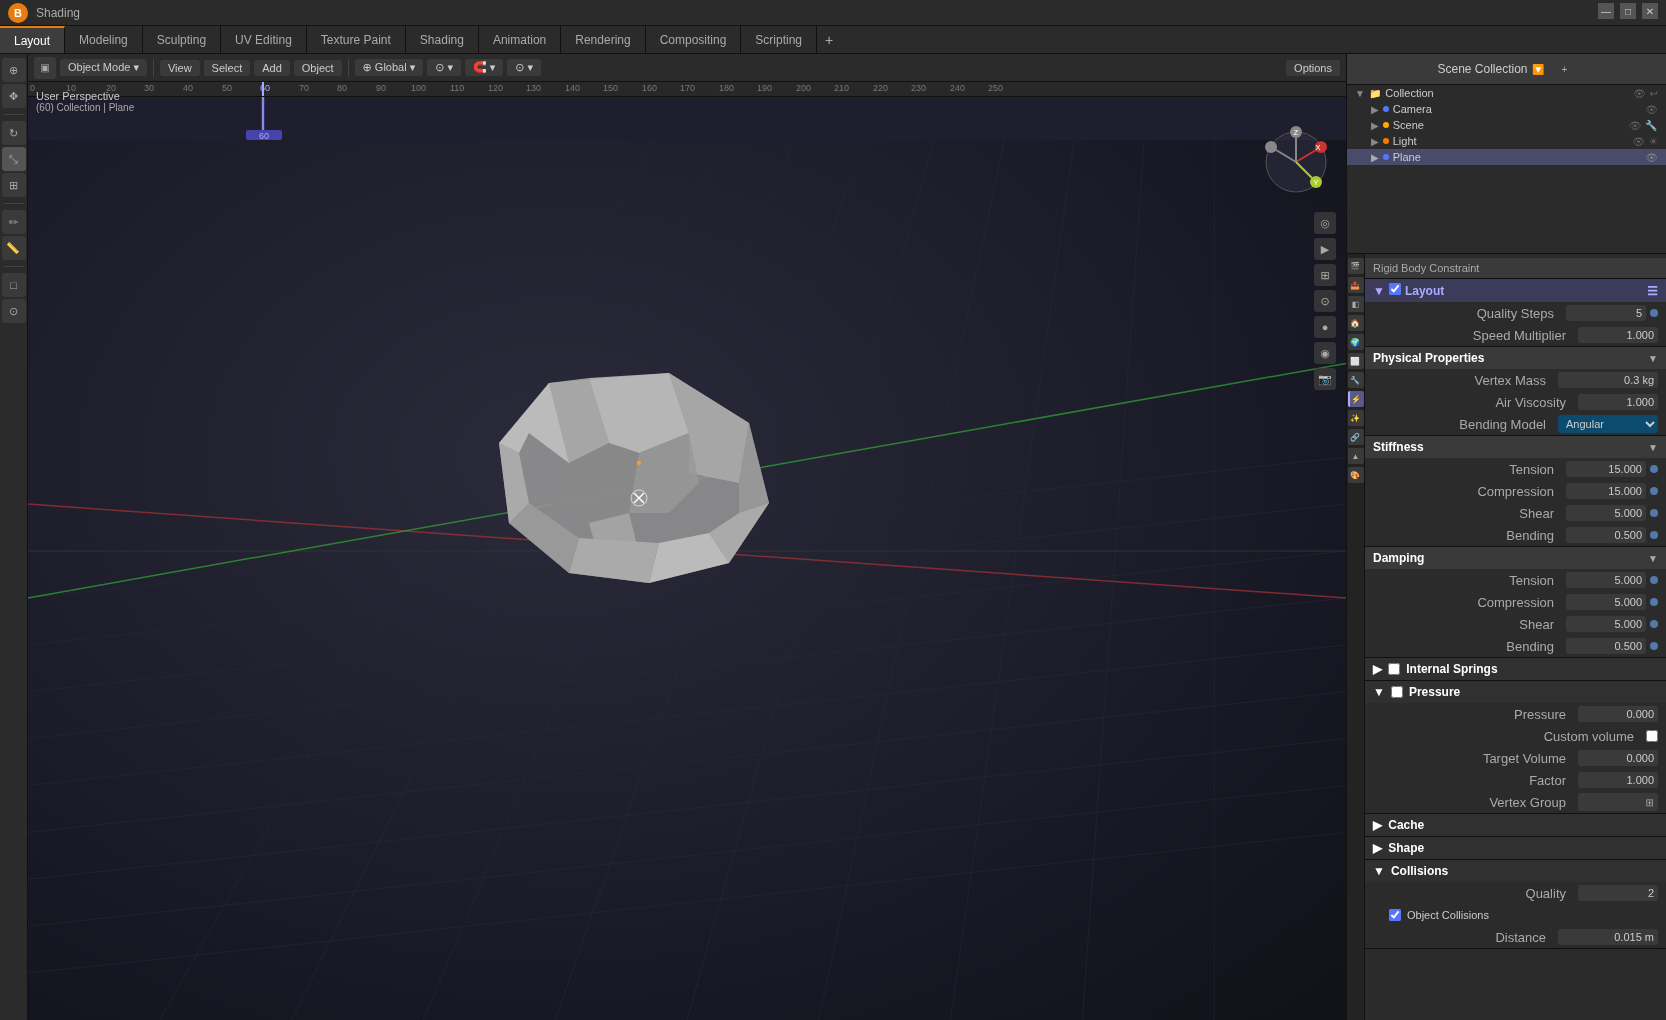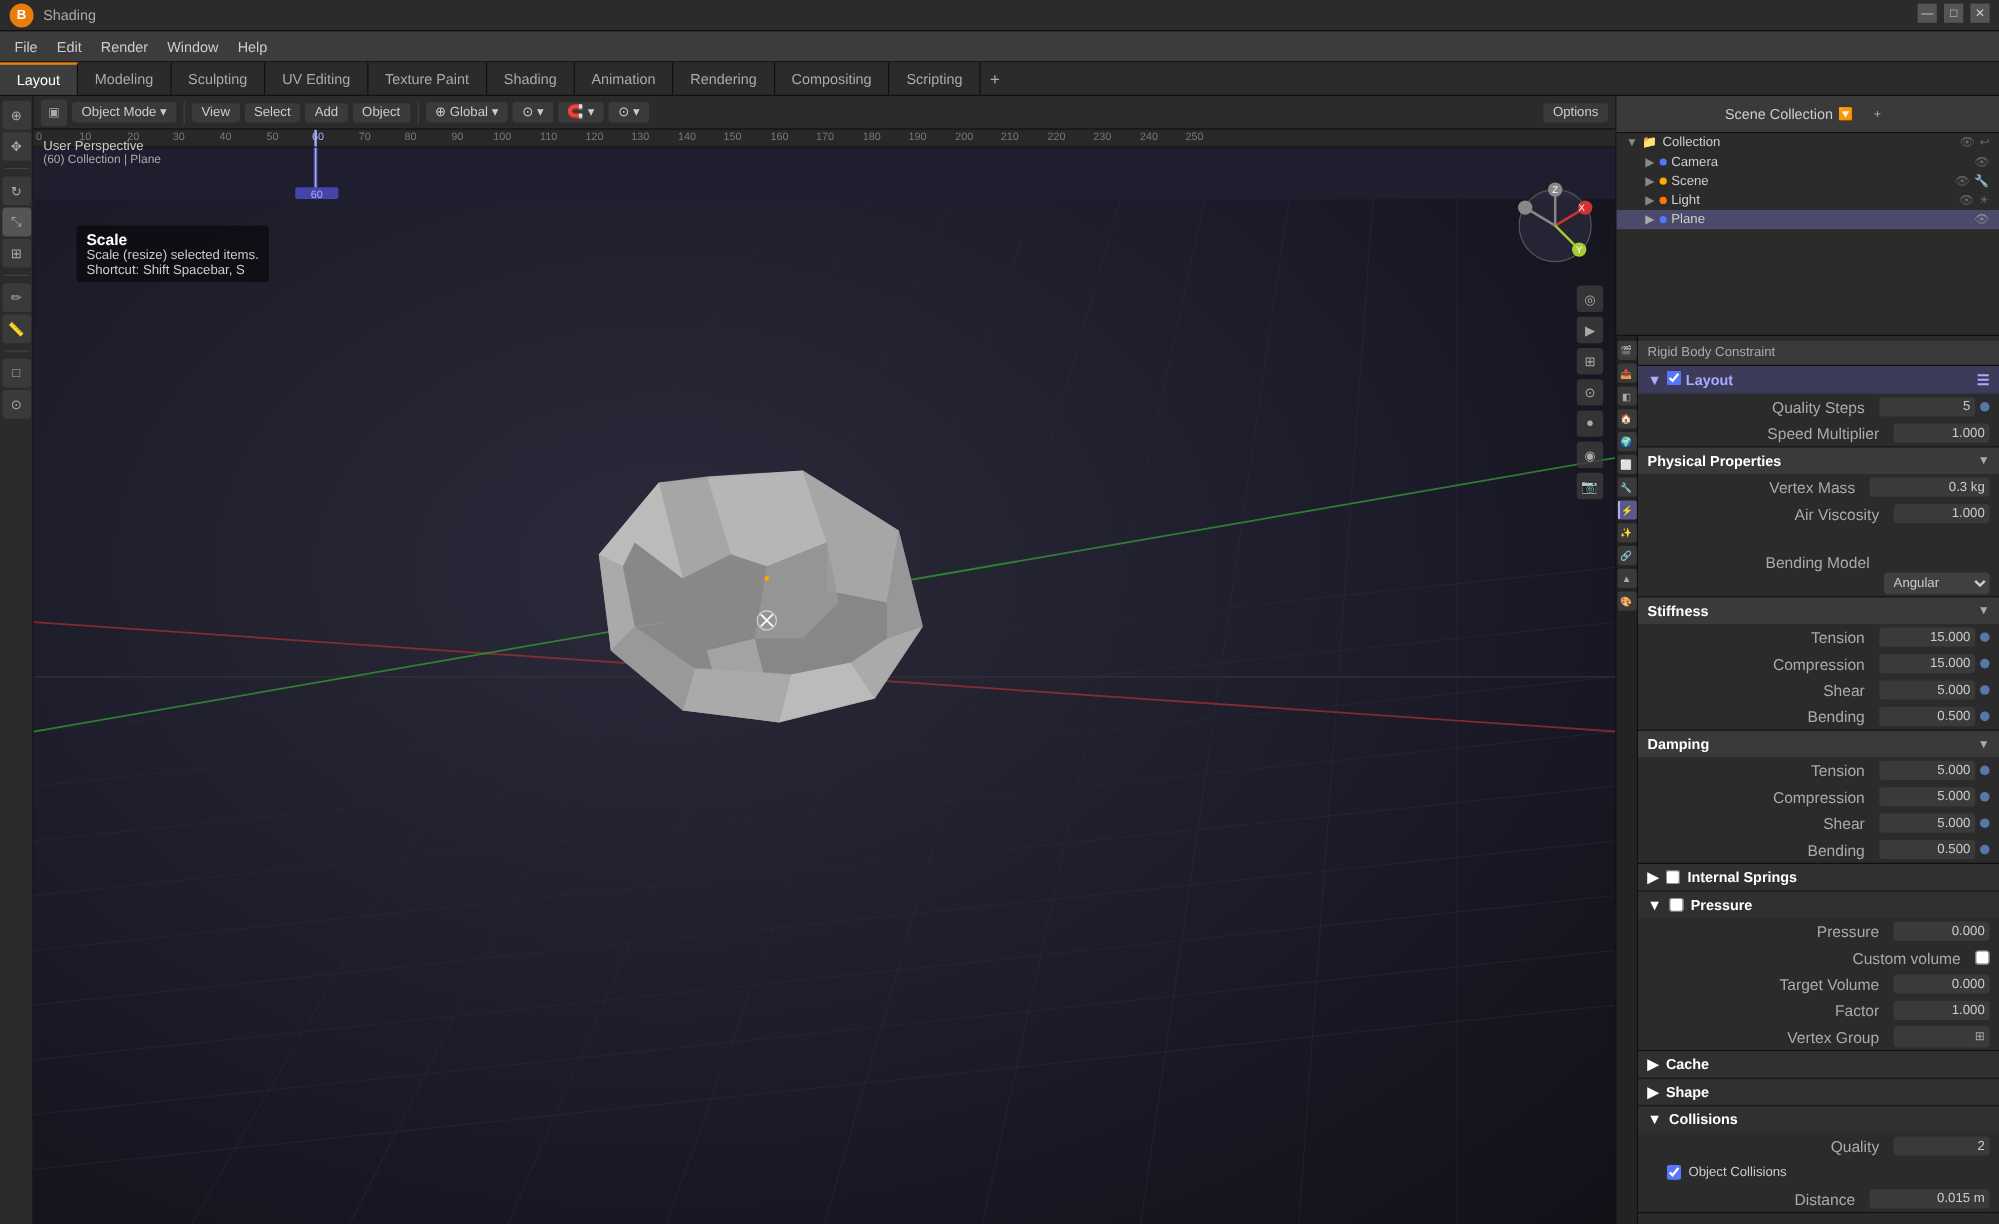--- a/index.html
+++ b/index.html
@@ -285,28 +285,27 @@
     }
     .prop-value-wide {
       width: 100px;
     }
     .prop-dot {
       width: 8px; height: 8px;
       background: #5577aa;
       border-radius: 50%;
     }
     .prop-dropdown {
-      width: 88px;
-      background: #404040;
+      width: 100px;
+      background: #0c4a6e;
       border: none;
       border-radius: 3px;
       color: #ccc;
       font-size: 11px;
       padding: 2px 4px;
-      margin-top: 36px;
     }
 
     
     .cloth-header {
       background: #3c3c5a;
       padding: 4px 8px;
       font-size: 12px;
       font-weight: bold;
       color: #aaaaff;
       display: flex;
@@ -452,27 +451,20 @@
   <div id="titlebar">
     <div class="logo">B</div>
     <span class="title-text">Shading</span>
     <div class="window-controls">
       <button class="win-btn">—</button>
       <button class="win-btn">□</button>
       <button class="win-btn">✕</button>
     </div>
   </div>
 
-  <div id="menubar">
-    <div class="menu-item">File</div>
-    <div class="menu-item">Edit</div>
-    <div class="menu-item">Render</div>
-    <div class="menu-item">Window</div>
-    <div class="menu-item">Help</div>
-  </div>
 
   <div id="workspace-tabs">
     <div class="ws-tab active">Layout</div>
     <div class="ws-tab">Modeling</div>
     <div class="ws-tab">Sculpting</div>
     <div class="ws-tab">UV Editing</div>
     <div class="ws-tab">Texture Paint</div>
     <div class="ws-tab">Shading</div>
     <div class="ws-tab">Animation</div>
     <div class="ws-tab">Rendering</div>
@@ -548,25 +540,20 @@
           <line x1="0" y1="45%" x2="100%" y2="55%" stroke="#aa3333" stroke-width="1.5" opacity="0.7"></line>
 
           <line x1="0%" y1="55%" x2="100%" y2="30%" stroke="#33aa33" stroke-width="1.5" opacity="0.7"></line>
         </svg>
 
         <div class="vp-perspective">
           <div>User Perspective</div>
           <div style="font-size:10px; color:#aaa;">(60) Collection | Plane</div>
         </div>
 
-        <div id="scale-tooltip">
-          <div class="tt-title">Scale</div>
-          <div class="tt-desc">Scale (resize) selected items.</div>
-          <div class="tt-desc">Shortcut: Shift Spacebar, S</div>
-        </div>
 
         <svg style="position:absolute; left:35%; top:30%; width:320px; height:250px;">
 
           <polygon points="60,20 180,10 260,60 280,140 240,200 160,220 80,210 20,160 10,80" fill="#999" opacity="0.85"></polygon>
           <polygon points="60,20 100,15 120,80 80,100 40,70" fill="#aaa" opacity="0.9"></polygon>
           <polygon points="100,15 180,10 200,70 150,90 120,80" fill="#bbb" opacity="0.9"></polygon>
           <polygon points="180,10 260,60 250,120 200,110 200,70" fill="#aaa" opacity="0.9"></polygon>
           <polygon points="260,60 280,140 250,150 250,120" fill="#999" opacity="0.9"></polygon>
           <polygon points="280,140 240,200 220,170 250,150" fill="#aaa"></polygon>
           <polygon points="240,200 160,220 170,180 220,170" fill="#bbb"></polygon>

